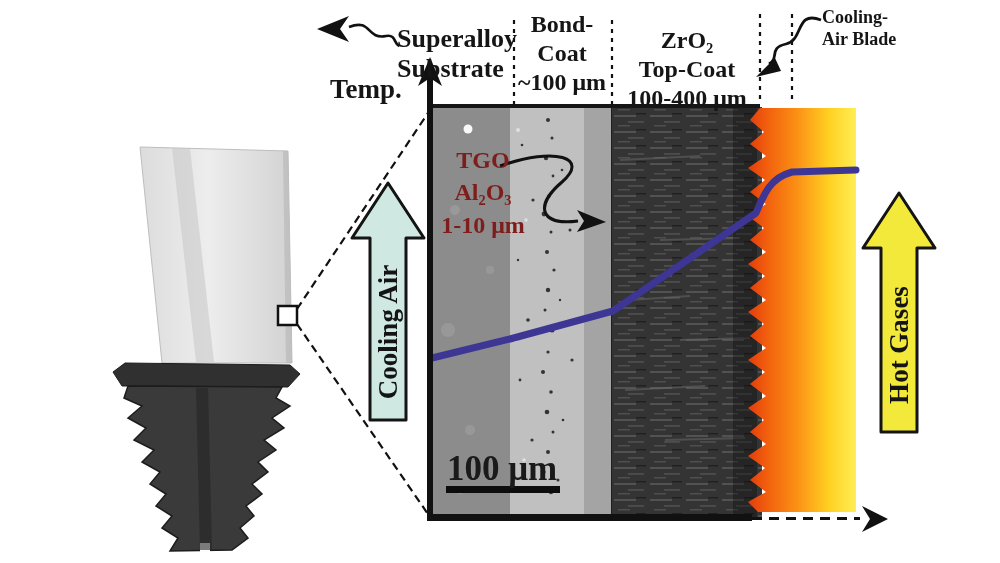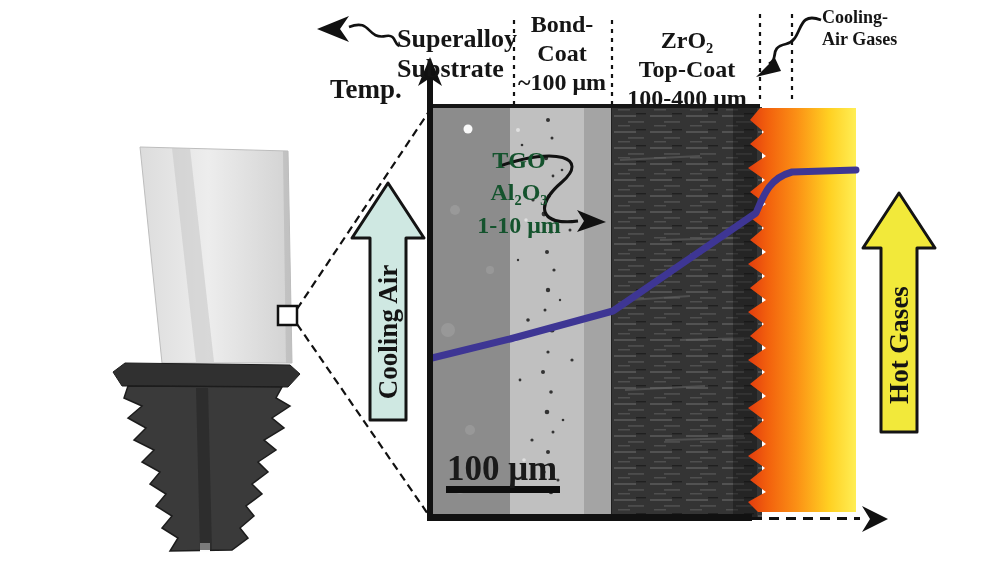--- a/index.html
+++ b/index.html
@@ -189,24 +189,24 @@
   </div>
 
   <div class="abs lbl center" style="left:618px;top:14px;width:138px;font-size:24px;line-height:1.2;margin-top:12px;">
     <div>ZrO₂</div>
     <div>Top-Coat</div>
     <div>100-400 μm</div>
   </div>
 
   <div class="abs lbl" style="left:822px;top:7px;font-size:18px;line-height:1.2;">
     <div>Cooling-</div>
-    <div>Air Gases</div>
-  </div>
-
-  <div class="abs lbl center" style="left:434px;top:144px;width:98px;font-size:24px;line-height:1.35;color:#14532d;padding-left:36px;">
+    <div>Air Blade</div>
+  </div>
+
+  <div class="abs lbl center" style="left:434px;top:144px;width:98px;font-size:24px;line-height:1.35;color:#7f1d1d;">
     <div>TGO</div>
     <div>Al₂O₃</div>
     <div>1-10 μm</div>
   </div>
 
   <div class="abs lbl" style="left:447px;top:449px;font-size:35px;color:#1a1a1a;">100 μm</div>
 
   <div class="vtext" style="left:388px;top:332px;">Cooling Air</div>
 
   <div class="vtext" style="left:899px;top:345px;">Hot Gases</div>

